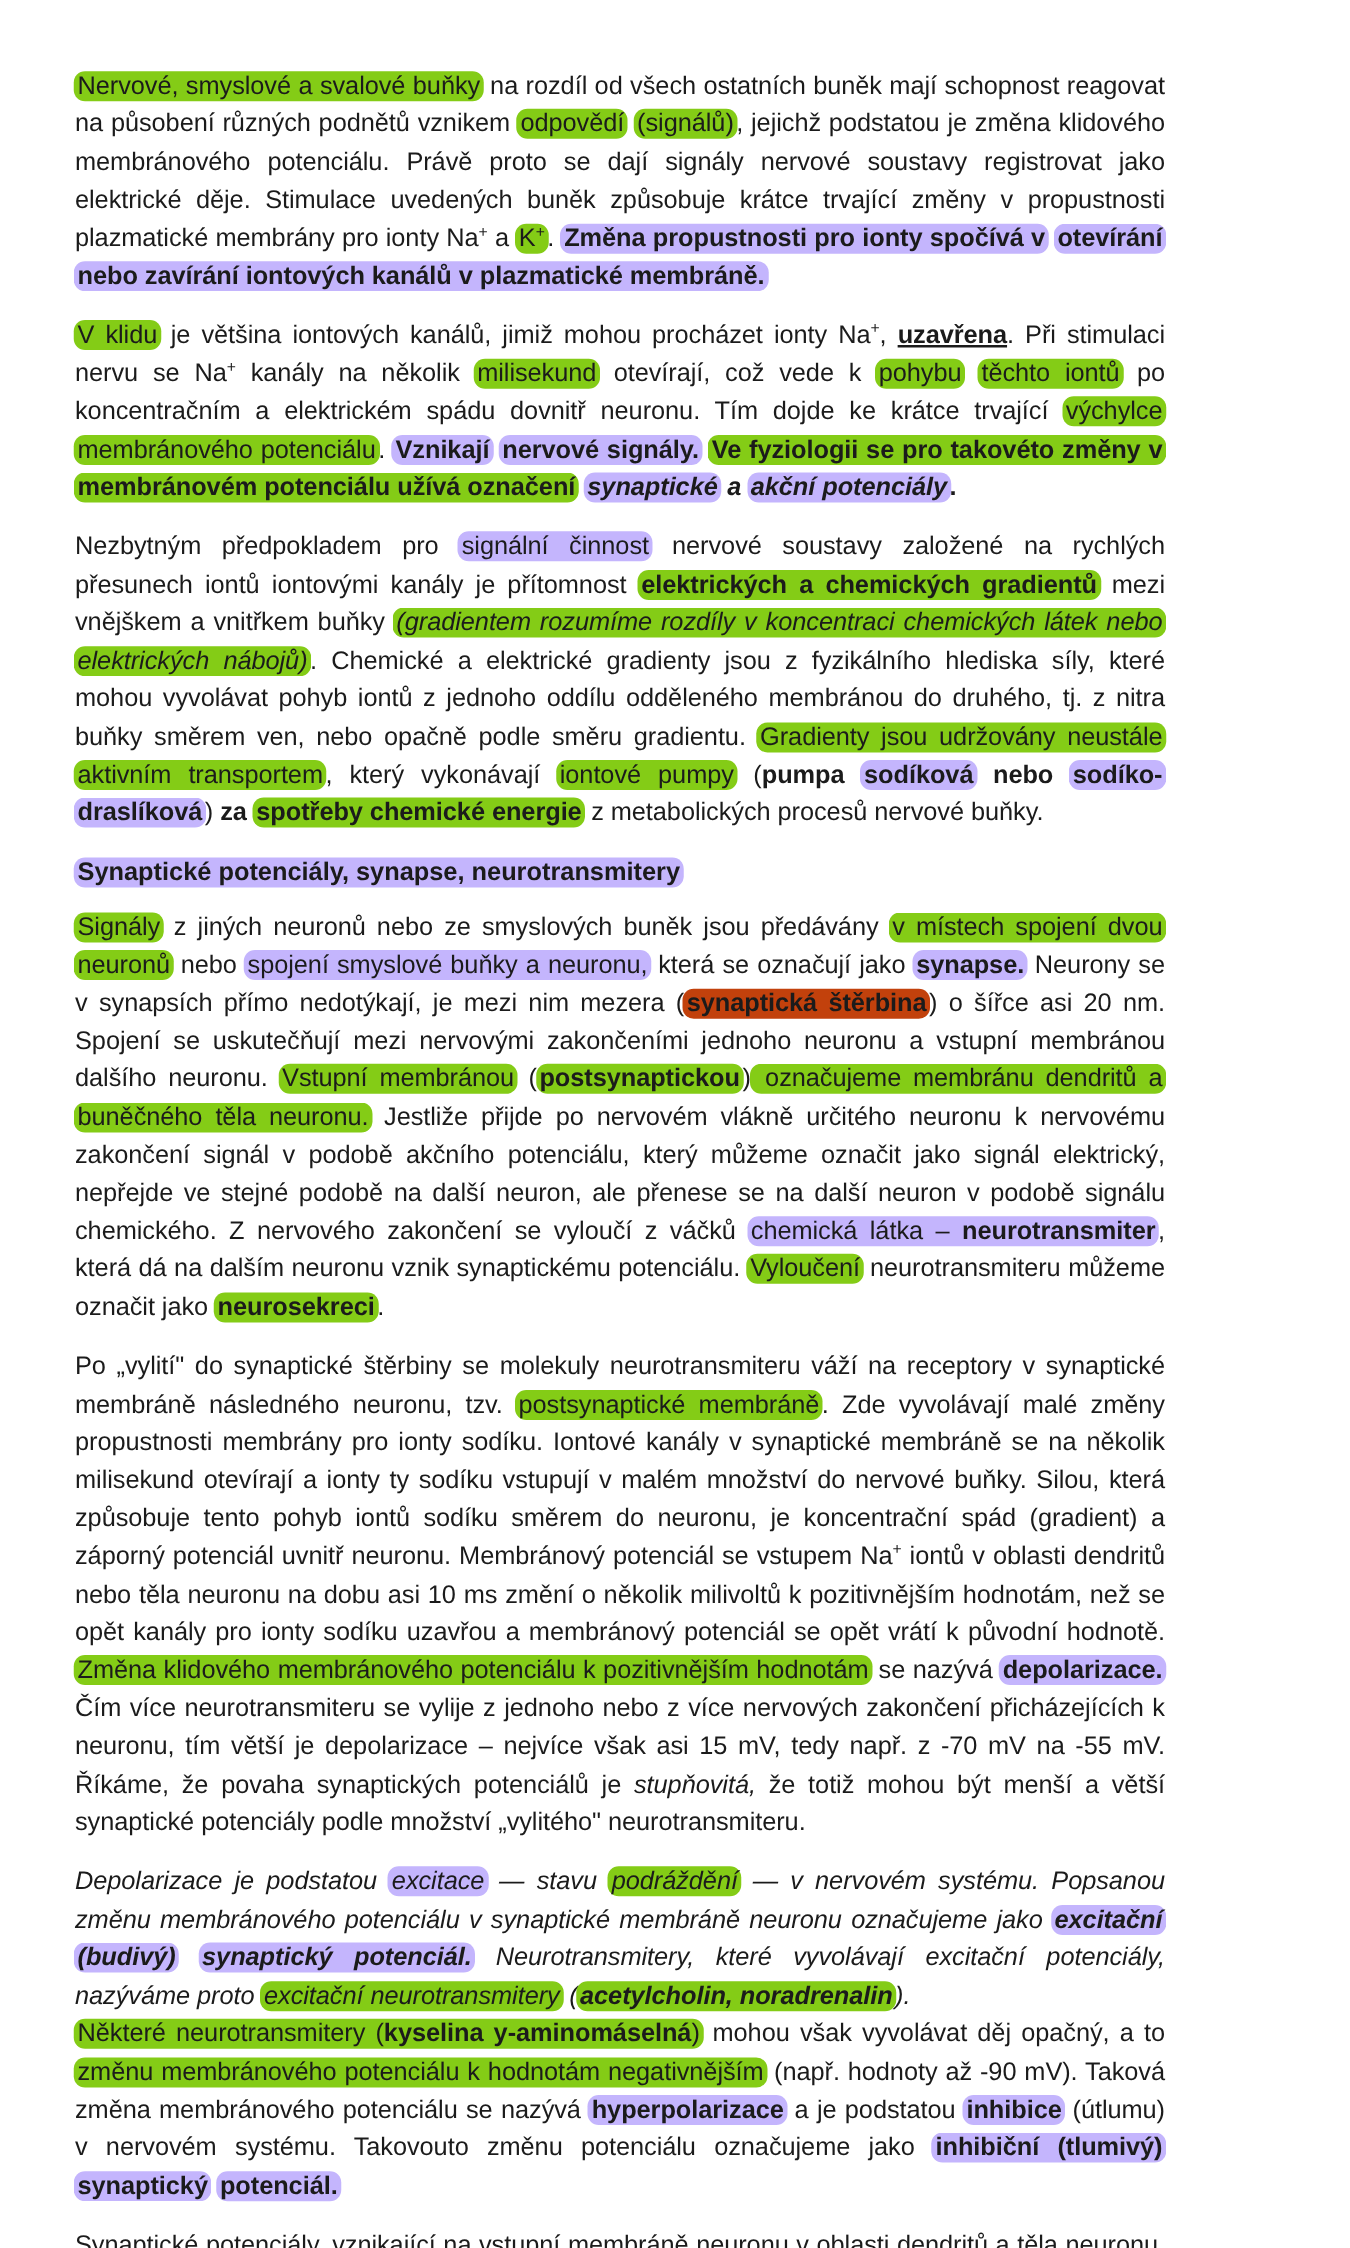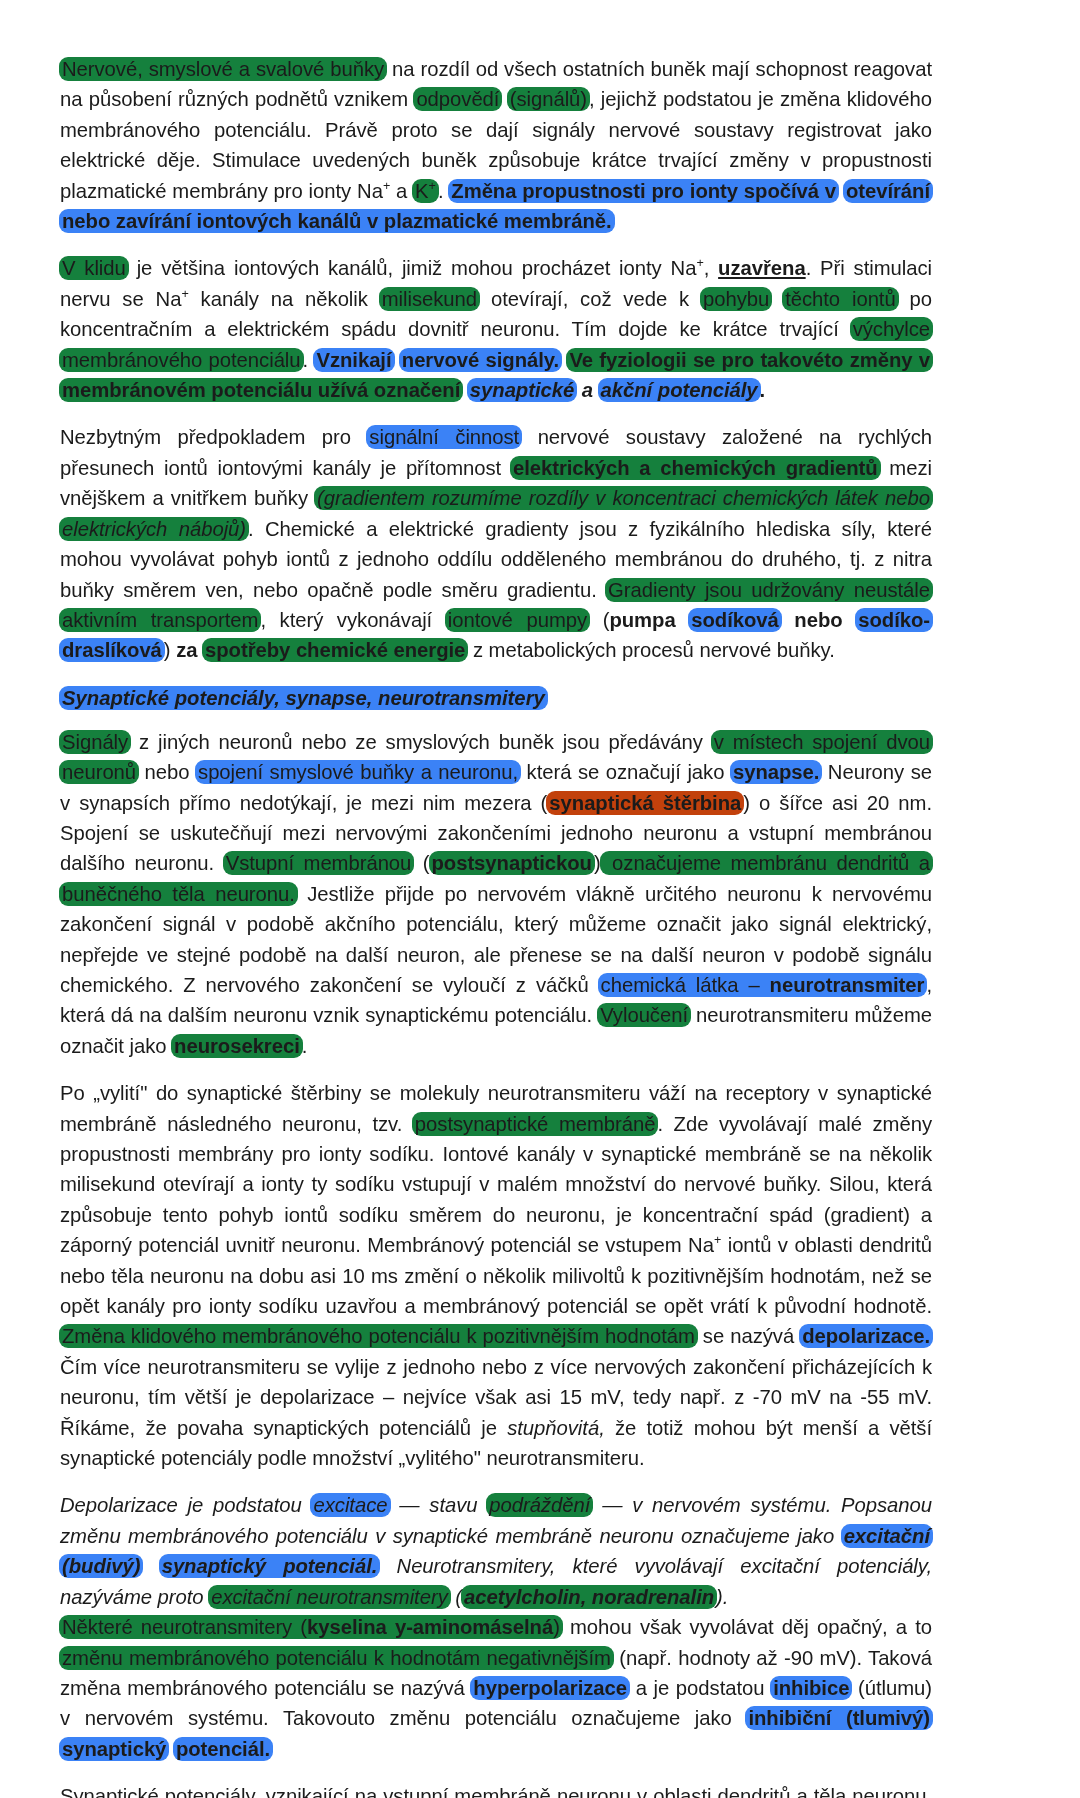--- a/index.html
+++ b/index.html
@@ -37,32 +37,31 @@
   p.para.nogap {
     margin-bottom: 0px;
     font-style: italic;
   }
   h2.heading {
     margin: 4px 0 14px 0;
     font-size: 20.3px;
     line-height: 30px;
     font-weight: bold;
     text-align: left;
-    font-style: italic;
   }
   .hl {
-    background-color: #15803d;
+    background-color: #84cc16;
     border-radius: 9px;
     padding: 1px 3px;
     margin: 4px -1px;
     box-decoration-break: clone;
     -webkit-box-decoration-break: clone;
   }
   .hl2 {
-    background-color: #3b82f6;
+    background-color: #c4b5fd;
     border-radius: 9px;
     padding: 1px 3px;
     margin: 16px -1px;
     box-decoration-break: clone;
     -webkit-box-decoration-break: clone;
   }
   .hl3 {
     background-color: #c2410c;
     border-radius: 9px;
     padding: 1px 3px;

